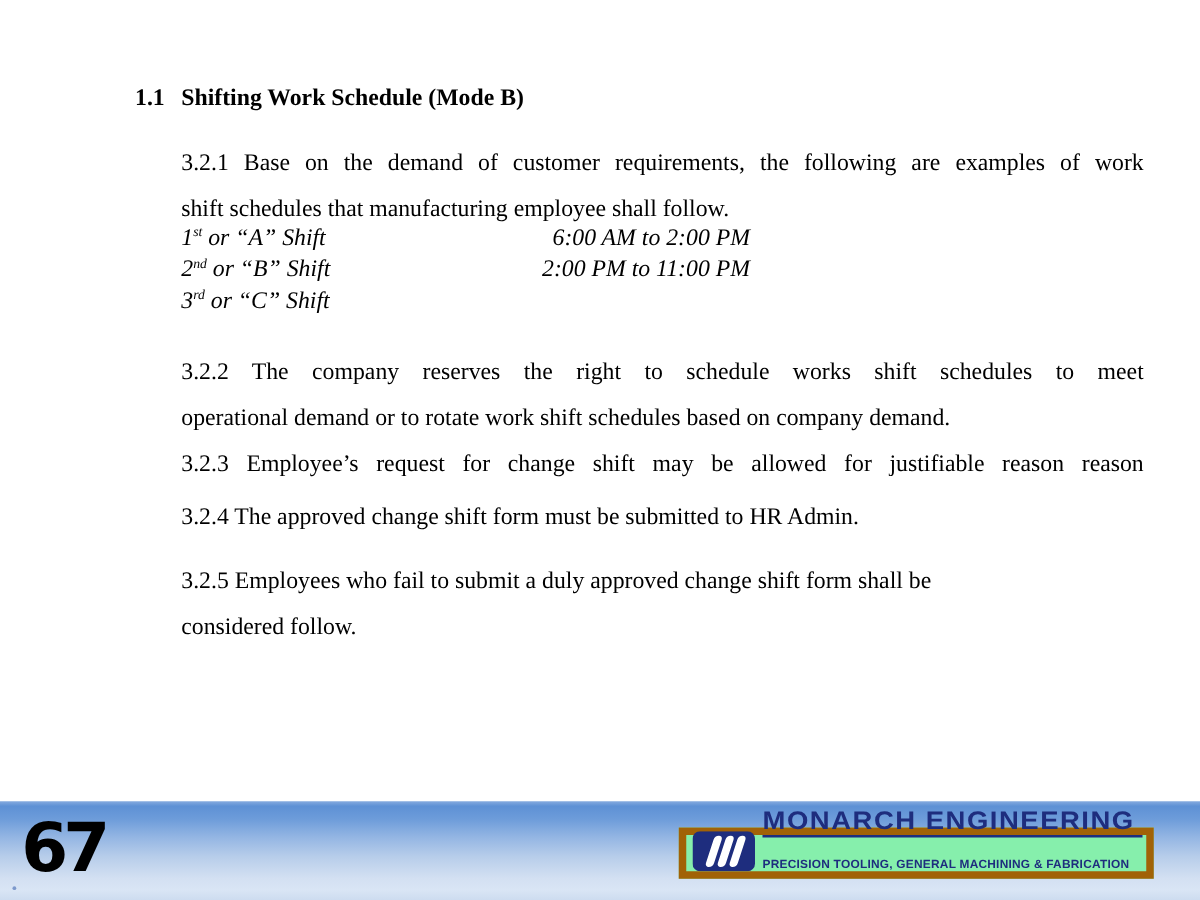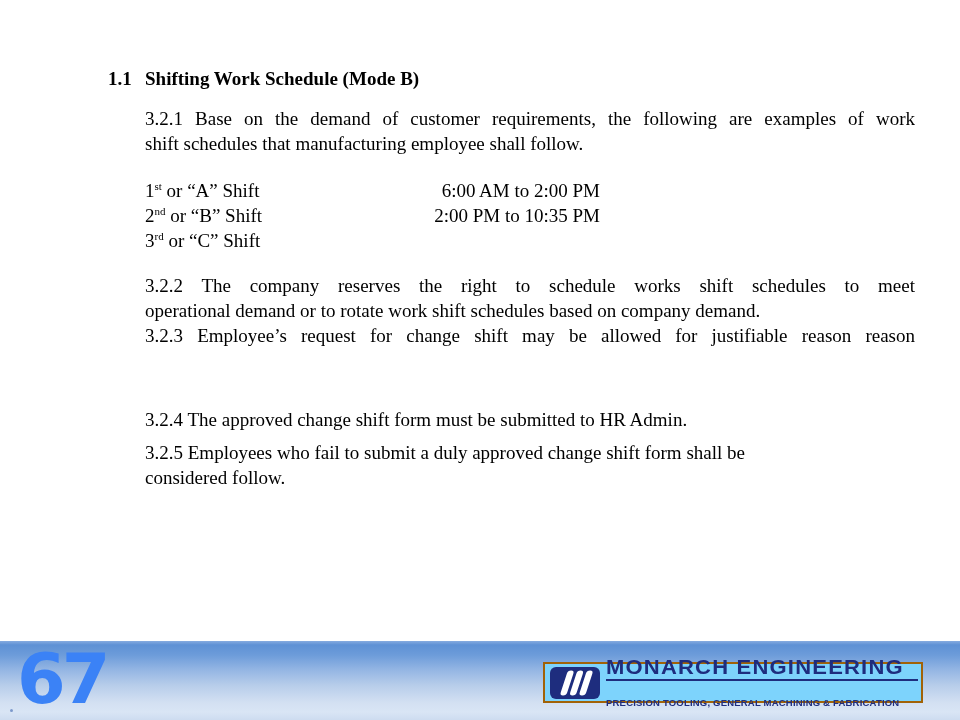--- a/index.html
+++ b/index.html
@@ -19,69 +19,69 @@
     font-size: 19px; line-height: 25px; font-weight: bold;
     white-space: nowrap;
   }
   .heading .h-num { display: inline-block; width: 37px; }
 
   
   .para {
     position: absolute; left: 145px; width: 770px;
     font-size: 19px; line-height: 25px;
   }
-  .para .line { white-space: nowrap; }
+  .para .line { white-space: nowrap; margin-top: 12px; }
   .para .line.justify {
     white-space: normal;
     text-align: justify;
     text-align-last: justify;
     overflow: hidden; height: 25px;
   }
   .p321 { top: 106px; }
   .p322-323 { top: 273px; }
-  .p324 { top: 407px; }
+  .p324 { top: 389px; }
   .p325 { top: 440px; }
 
   
   .shift-table { position: absolute; left: 145px; top: 178px; width: 770px; font-size: 19px; line-height: 25px; }
-  .shift-row { position: relative; height: 25px; }
+  .shift-row { position: relative; height: 25px; font-style: italic; }
   .shift-label { position: absolute; left: 0; top: 0; white-space: nowrap; }
   .shift-label sup { font-size: 11px; line-height: 0; vertical-align: 7px; }
   .shift-time { position: absolute; left: 255px; top: 0; width: 200px; text-align: right; white-space: nowrap; }
 
   
   .footer-band {
     position: absolute; left: 0; top: 641px; width: 960px; height: 79px;
     background: linear-gradient(180deg,
       #86abdf 0%, #5e91d5 5%, #6d9cda 18%, #93b5e3 36%,
       #b7cdea 56%, #d3e0f2 78%, #d9e5f5 90%, #cddcf0 100%);
   }
 
   .page-number {
     position: absolute; left: 17px; top: 644px;
     font-family: "DejaVu Sans", sans-serif;
     font-weight: bold;
-    font-size: 70px; line-height: 70px;
+    font-size: 54px; line-height: 70px;
     letter-spacing: -4px;
-    color: #3b82f6;
+    color: #000000;
   }
   .corner-dot {
     position: absolute; left: 10px; top: 709px;
     width: 3px; height: 3px; border-radius: 50%;
     background: #7d99cc;
   }
 
   
   .logo-box {
     position: absolute; left: 543px; top: 662px;
     width: 380px; height: 41px;
-    background: #7dd3fc;
-    border: 2px solid #a16207;
+    background: #86efac;
+    border: 6px solid #a16207;
     box-sizing: border-box;
-    display: flex; align-items: center;
+    display: flex; align-items: flex-end;
   }
   .logo-mark { margin-left: 5px; flex: 0 0 auto; display: block; }
   .logo-text { margin-left: 6px; flex: 1 1 auto; min-width: 0; padding-right: 3px; }
   .logo-name {
     font-family: "Liberation Sans", sans-serif;
     font-weight: bold; font-size: 22px; line-height: 22px;
     letter-spacing: 1.2px; color: #1e2d7e;
     white-space: nowrap;
     transform: scaleY(0.92); transform-origin: left center;
   }
@@ -108,21 +108,21 @@
     <div class="line">shift schedules that manufacturing employee shall follow.</div>
   </div>
 
   <div class="shift-table">
     <div class="shift-row">
       <span class="shift-label"><span>1</span><sup>st</sup><span> or “A” Shift</span></span>
       <span class="shift-time">6:00 AM to 2:00 PM</span>
     </div>
     <div class="shift-row">
       <span class="shift-label"><span>2</span><sup>nd</sup><span> or “B” Shift</span></span>
-      <span class="shift-time">2:00 PM to 10:35 PM</span>
+      <span class="shift-time">2:00 PM to 11:00 PM</span>
     </div>
     <div class="shift-row">
       <span class="shift-label"><span>3</span><sup>rd</sup><span> or “C” Shift</span></span>
     </div>
   </div>
 
   <div class="para p322-323">
     <div class="line justify">3.2.2 The company reserves the right to schedule works shift schedules to meet</div>
     <div class="line">operational demand or to rotate work shift schedules based on company demand.</div>
     <div class="line justify">3.2.3 Employee’s request for change shift may be allowed for justifiable reason reason</div>

